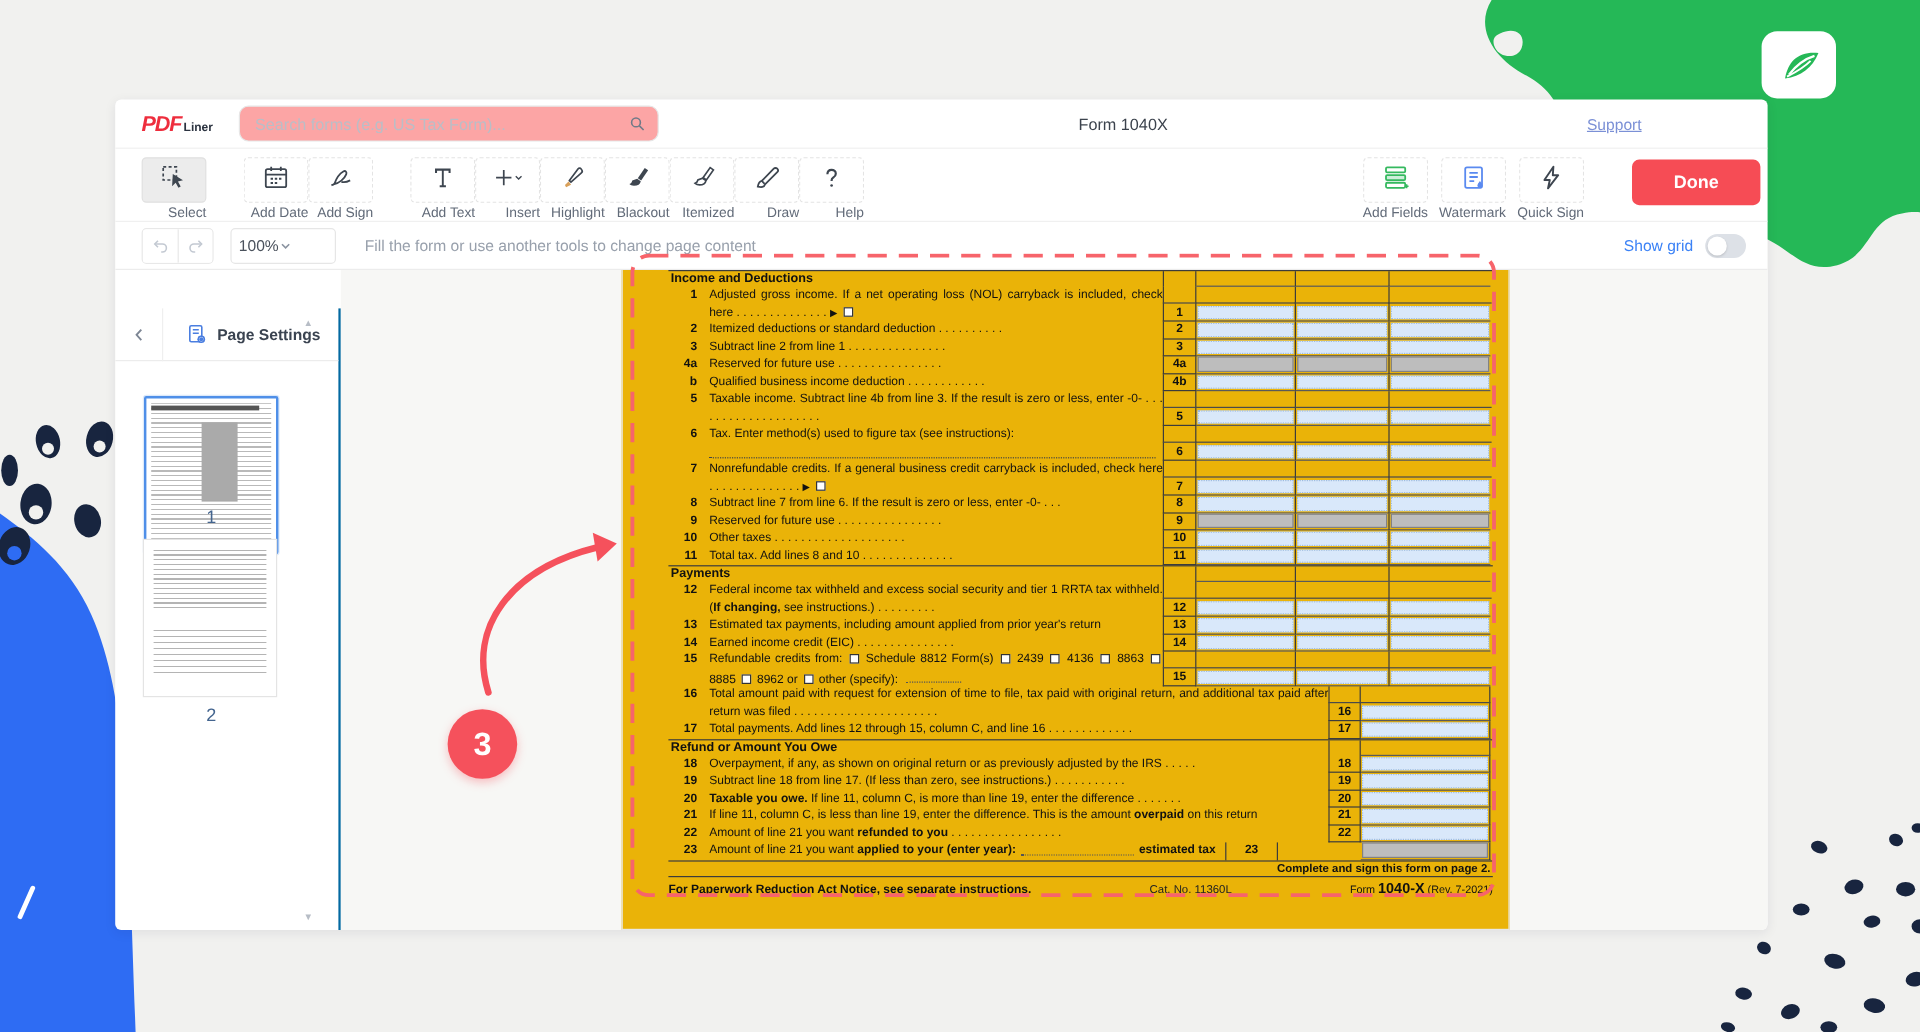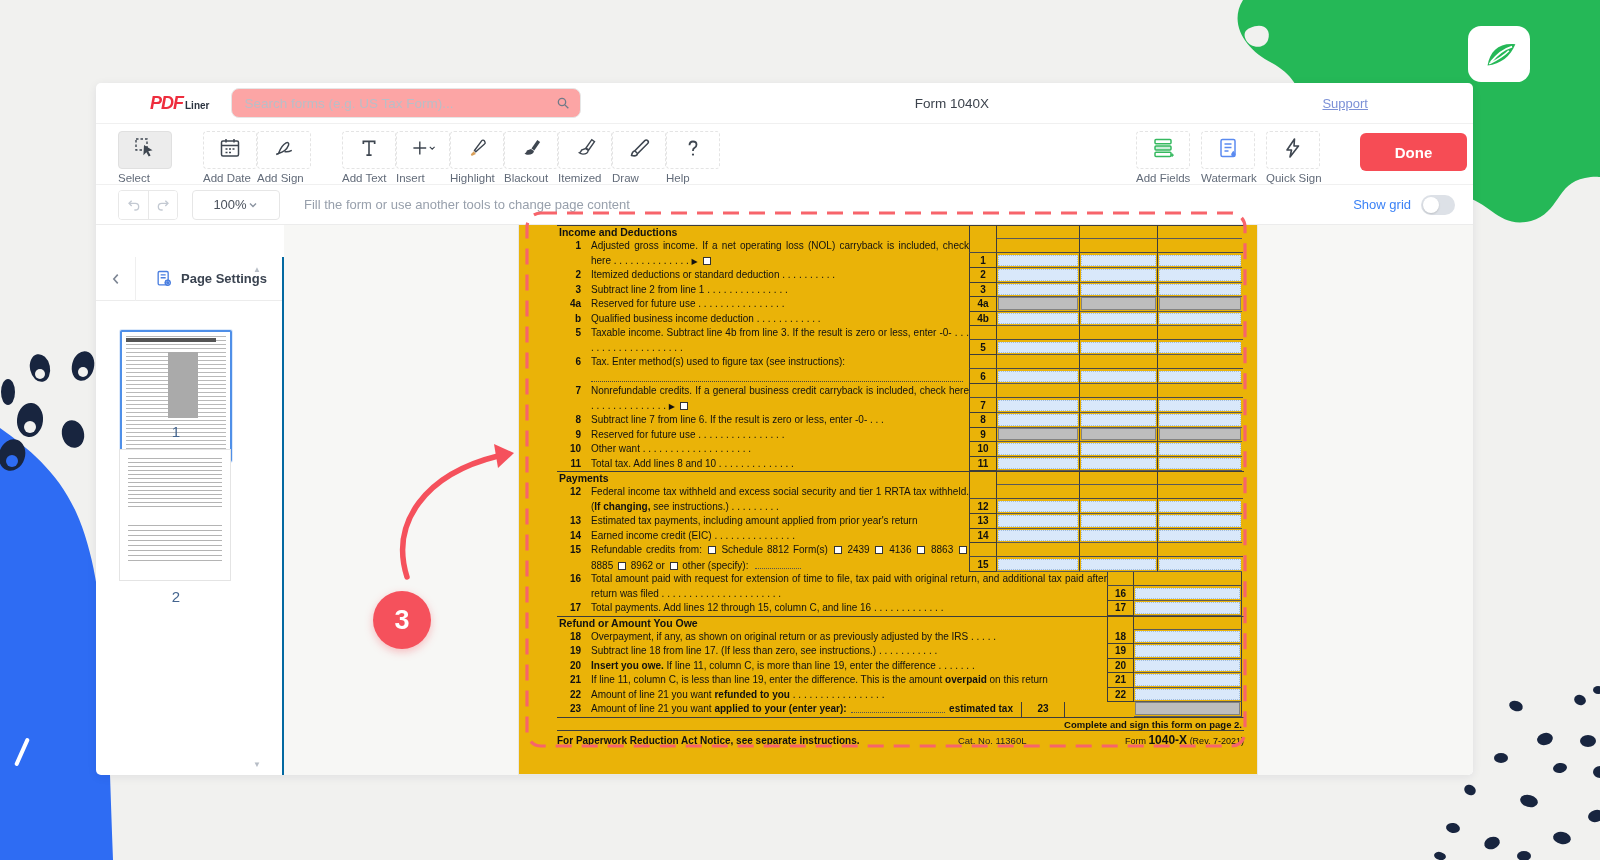--- a/index.html
+++ b/index.html
@@ -8,47 +8,47 @@
   .stage { position:absolute; inset:0; width:1600px; height:860px; overflow:hidden; }
   .deco-svg { position:absolute; inset:0; z-index:0; }
   .logo-mark { position:absolute; left:1468px; top:26px; width:62px; height:56px; background:#fff; border-radius:13px; z-index:1; display:flex; align-items:center; justify-content:center; }
 
   
   .app-card { position:absolute; left:96px; top:83px; width:1377px; height:692px; background:#fff; border-radius:5px; box-shadow:0 2px 10px rgba(20,30,60,.08); z-index:2; overflow:hidden; }
 
   
   .app-header { height:40px; display:flex; align-items:center; padding-left:22px; }
   .logo { display:flex; align-items:baseline; cursor:pointer; }
-  .logo-pdf { font-size:18px; font-weight:800; color:#ee2d3d; letter-spacing:-1px; font-style:italic;margin-left:32px; }
+  .logo-pdf { font-size:18px; font-weight:800; color:#ee2d3d; letter-spacing:-1px; font-style:italic; }
   .logo-liner { font-size:10px; font-weight:700; color:#2b3340; margin-left:2px; }
   .search-wrap { position:relative; margin-left:22px; }
   .search-input { width:350px; height:30px; border:1px solid #e6e6e6; border-radius:8px; padding:0 34px 0 12px; font-size:13.5px; color:#3c434d; font-family:"Liberation Sans",sans-serif; outline:none; background:#fca5a5; }
   .search-input::placeholder { color:#b9bec7; }
   .search-ico { position:absolute; right:10px; top:7px; width:16px; height:16px; }
   .header-title-zone { flex:1; text-align:center; font-size:13.5px; color:#3c434d; }
   .support { font-size:13px; color:#7b90d6; margin-right:105px; cursor:pointer;text-decoration:underline; }
 
   
   .toolbar { height:62px; border-top:1px solid #f0f0f0; border-bottom:1px solid #f0f0f0; display:flex; align-items:flex-start; padding:7px 6px 0 22px; }
-  .tool { width:54px; display:flex; flex-direction:column; align-items:flex-start; cursor:pointer; flex:none; }
+  .tool { width:54px; display:flex; flex-direction:column; align-items:flex-end; cursor:pointer; flex:none; }
   .tool-box { width:54px; height:38px; border:1px dashed #e4e4e4; border-radius:4px; background:#fff; display:flex; align-items:center; justify-content:center; }
   .tool.active .tool-box { background:#ececec; border:1px solid #e0e0e0; }
   .tool-label { margin-top:3px; font-size:11.5px; color:#626b79; white-space:nowrap; }
   .tool-gap { width:31px; flex:none; }
   .tool-sp { flex:1; }
   .tool svg { width:24px; height:24px; }
   .done-btn { margin-left:40px; margin-top:2px; width:107px; height:38px; background:#f64c55; border:none; border-radius:6px; color:#fff; font-weight:700; font-size:15px; font-family:"Liberation Sans",sans-serif; cursor:pointer; flex:none; }
 
   
   .subbar { height:40px; border-bottom:1px solid #ececec; display:flex; align-items:center; padding:0 18px 0 22px; }
   .histbox { display:flex; border:1px solid #e8e8e8; border-radius:4px; overflow:hidden; }
   .histbtn { width:29px; height:28px; display:flex; align-items:center; justify-content:center; background:#fff; cursor:pointer; }
   .histbtn + .histbtn { border-left:1px solid #e8e8e8; }
   .histbtn svg { width:16px; height:16px; }
-  .zoombox { margin-left:14px; width:88px; height:30px; border:1px solid #e6e6e6; border-radius:4px; display:flex; align-items:center; justify-content:center; padding:0 6px; cursor:pointer; }
+  .zoombox { margin-left:14px; width:88px; height:30px; border:1px solid #e6e6e6; border-radius:4px; display:flex; align-items:center; justify-content:flex-start; padding:0 6px; cursor:pointer; }
   .zoomval { font-size:13px; color:#4a515c; }
   .hint { margin-left:24px; font-size:13px; color:#98a0ac; }
   .gridzone { margin-left:auto; display:flex; align-items:center; }
   .gridlabel { font-size:13px; color:#3b82f6; }
   .toggle { margin-left:10px; width:34px; height:20px; background:#dde1e7; border-radius:10px; position:relative; cursor:pointer; }
   .toggle .knob { position:absolute; left:2px; top:2px; width:16px; height:16px; background:#fff; border-radius:50%; box-shadow:0 1px 2px rgba(0,0,0,.15); }
 
   
   .workspace { display:flex; height:550px; }
   .sidebar { width:188px; border-right:2px solid #0369a1; position:relative; flex:none;margin-top:32px; }
@@ -556,21 +556,21 @@
                 <div class="fcell w78 cb2">
                   <span class="fill g"></span>
                 </div>
                 <div class="fcell w85 cc2">
                   <span class="fill g"></span>
                 </div>
               </div>
               <div class="frow zg h1">
                 <div class="fdesc">
                   <span class="fnum">10</span>
-                  <span class="ftext">Other want . . . . . . . . . . . . . . . . . . . .</span>
+                  <span class="ftext">Other taxes . . . . . . . . . . . . . . . . . . . .</span>
                 </div>
                 <div class="fnumbox">10</div>
                 <div class="fcell w82 ca">
                   <span class="fill"></span>
                 </div>
                 <div class="fcell w78 cb2">
                   <span class="fill"></span>
                 </div>
                 <div class="fcell w85 cc2">
                   <span class="fill"></span>
@@ -708,21 +708,21 @@
                   <span class="ftext">Subtract line 18 from line 17. (If less than zero, see instructions.) . . . . . . . . . . .</span>
                 </div>
                 <div class="fnumbox-w">19</div>
                 <div class="fcell-w">
                   <span class="fill"></span>
                 </div>
               </div>
               <div class="frow zr h1">
                 <div class="fdesc">
                   <span class="fnum">20</span>
-                  <span class="ftext"><b>Insert you owe.</b> If line 11, column C, is more than line 19, enter the difference . . . . . . .</span>
+                  <span class="ftext"><b>Taxable you owe.</b> If line 11, column C, is more than line 19, enter the difference . . . . . . .</span>
                 </div>
                 <div class="fnumbox-w">20</div>
                 <div class="fcell-w">
                   <span class="fill"></span>
                 </div>
               </div>
               <div class="frow zr h1">
                 <div class="fdesc">
                   <span class="fnum">21</span>
                   <span class="ftext">If line 11, column C, is less than line 19, enter the difference. This is the amount <b>overpaid</b> on this return</span>

